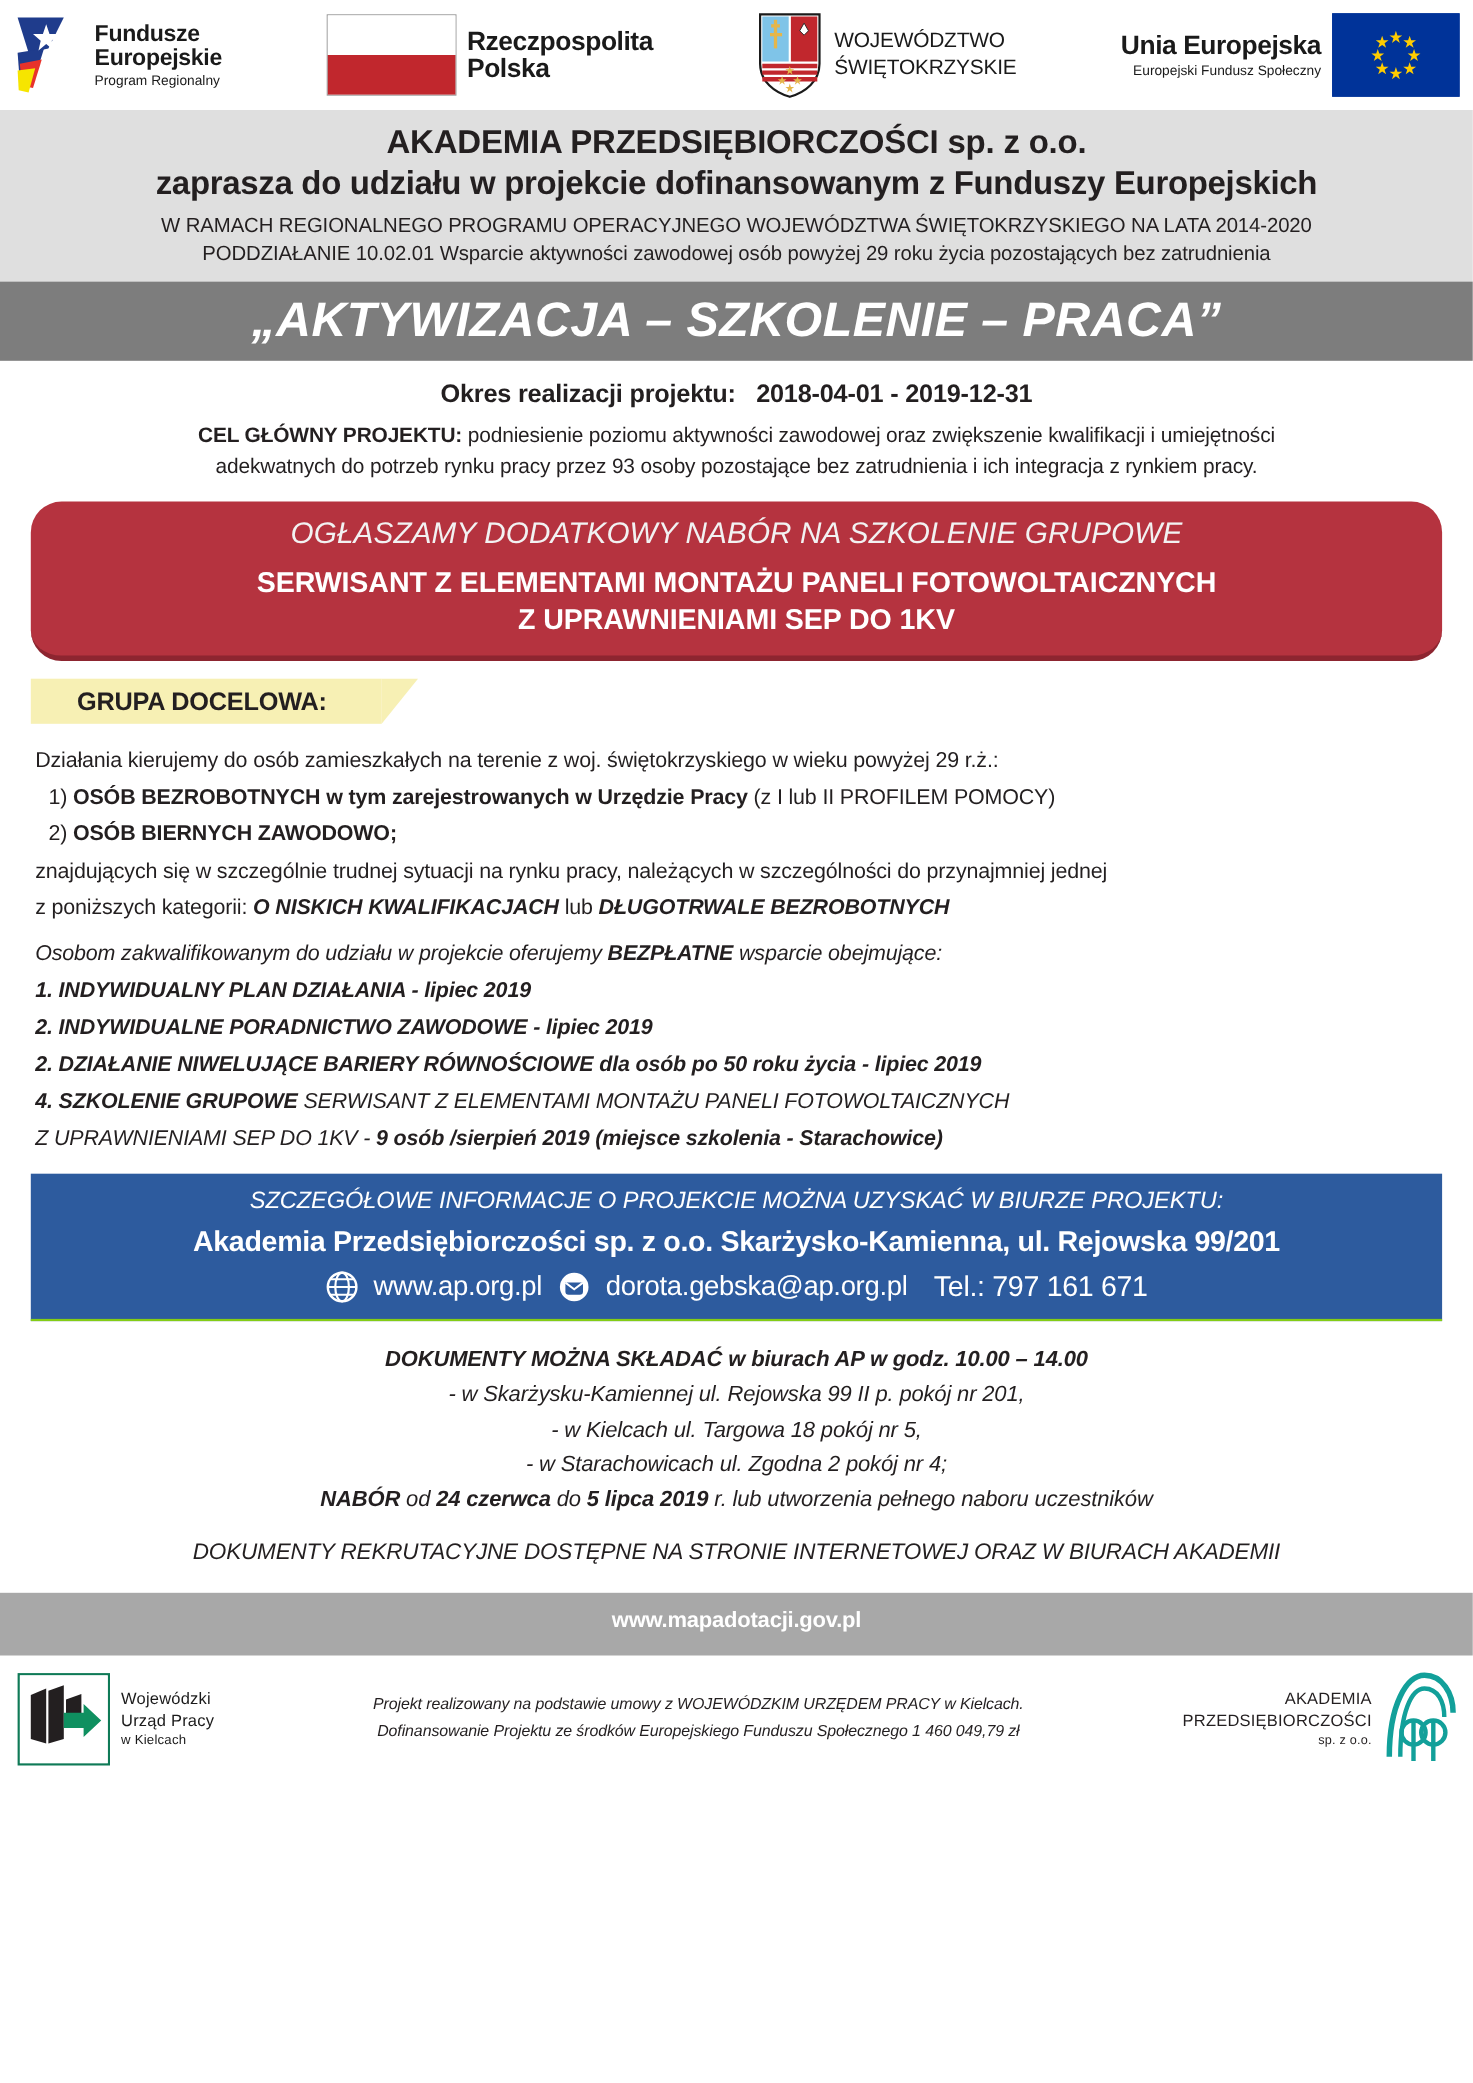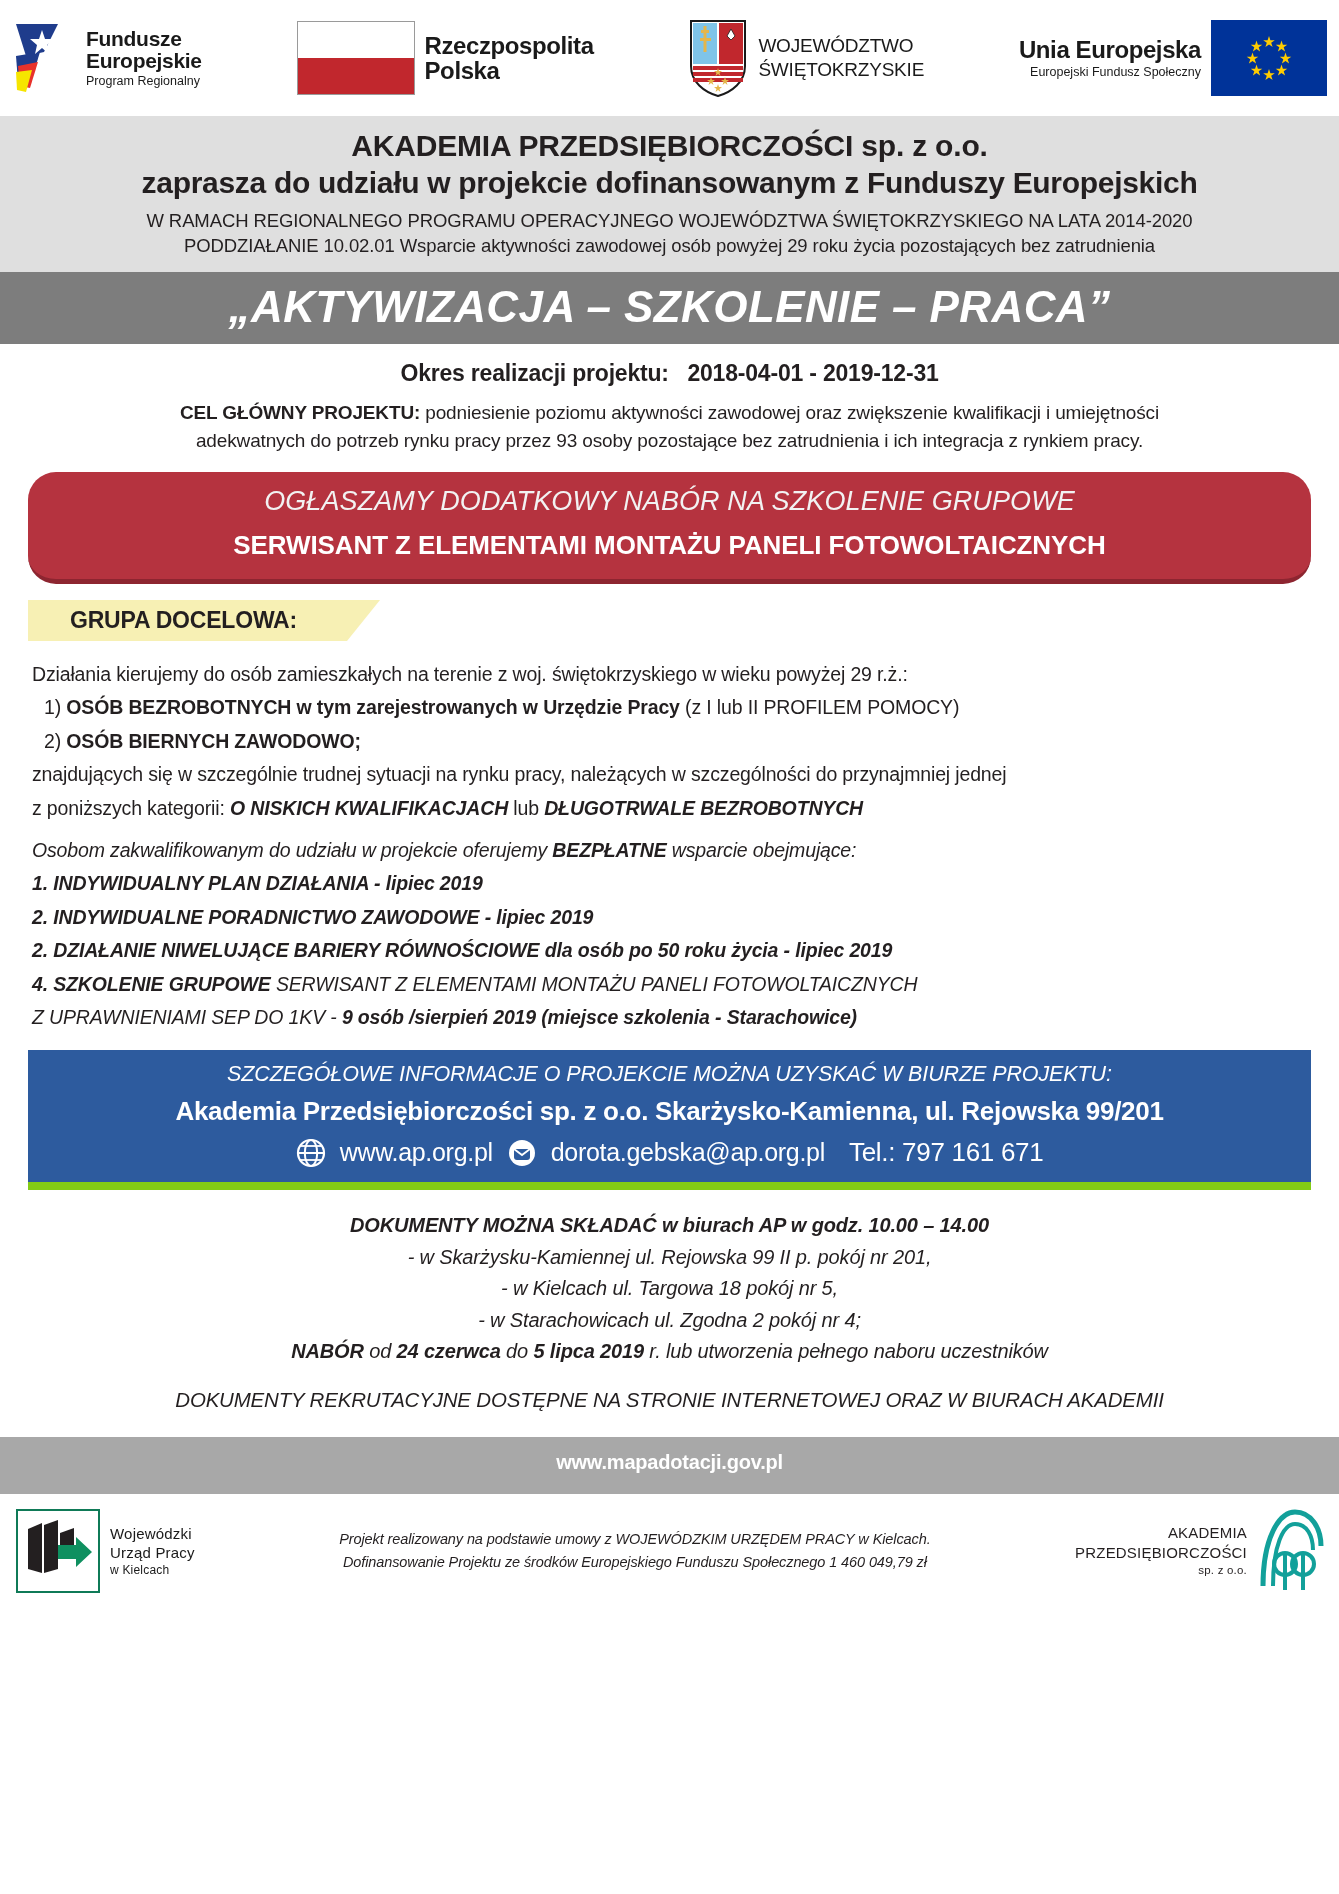--- a/index.html
+++ b/index.html
@@ -18,21 +18,21 @@
     margin: 0 auto;
     background: #ffffff;
     overflow: hidden;
   }
 
   
   .logo-strip {
     display: flex;
     align-items: center;
     justify-content: space-between;
-    height: 116px;
+    height: 100px;
     padding: 4px 12px 4px 14px;
     box-sizing: border-box;
   }
   .logo-block {
     display: flex;
     align-items: center;
     gap: 10px;
   }
   .logo-txt { line-height: 1.05; }
   .logo-txt .l1 {
@@ -184,21 +184,21 @@
   .body-text .ind { padding-left: 12px; }
   .body-text b { font-weight: bold; }
   .body-text i { font-style: italic; }
   .body-text .bi { font-weight: bold; font-style: italic; }
   .sp-top { margin-top: 10px !important; }
 
   
   .blue-box {
     margin: 16px 28px 0 28px;
     background: #2d5b9e;
-    border-bottom: 8px solid #84cc16;
+    border-bottom: 2px solid #84cc16;
     text-align: center;
     padding: 12px 12px 14px;
   }
   .blue-box .b1 {
     color: #ffffff;
     font-size: 21.5px;
     font-style: italic;
     letter-spacing: -0.1px;
   }
   .blue-box .b2 {
@@ -399,20 +399,21 @@
 
   <div class="goal">
     <b>CEL GŁÓWNY PROJEKTU:</b><span> podniesienie poziomu aktywności zawodowej oraz zwiększenie kwalifikacji i umiejętności</span><br>
     <span>adekwatnych do potrzeb rynku pracy przez 93 osoby  pozostające bez zatrudnienia i ich integracja z rynkiem pracy.</span>
   </div>
 
   <div class="red-banner">
     <div class="r1">OGŁASZAMY DODATKOWY NABÓR NA SZKOLENIE GRUPOWE</div>
     <div class="r2">
       <span>SERWISANT Z ELEMENTAMI MONTAŻU  PANELI  FOTOWOLTAICZNYCH</span><br>
+      <span>Z UPRAWNIENIAMI SEP DO 1KV</span>
     </div>
   </div>
 
   <div style="margin-top:16px">
     <span class="yellow-tab">GRUPA DOCELOWA:</span>
   </div>
 
   <div class="body-text">
     <p>Działania kierujemy do osób zamieszkałych na terenie z woj. świętokrzyskiego w wieku powyżej 29 r.ż.:</p>
 

